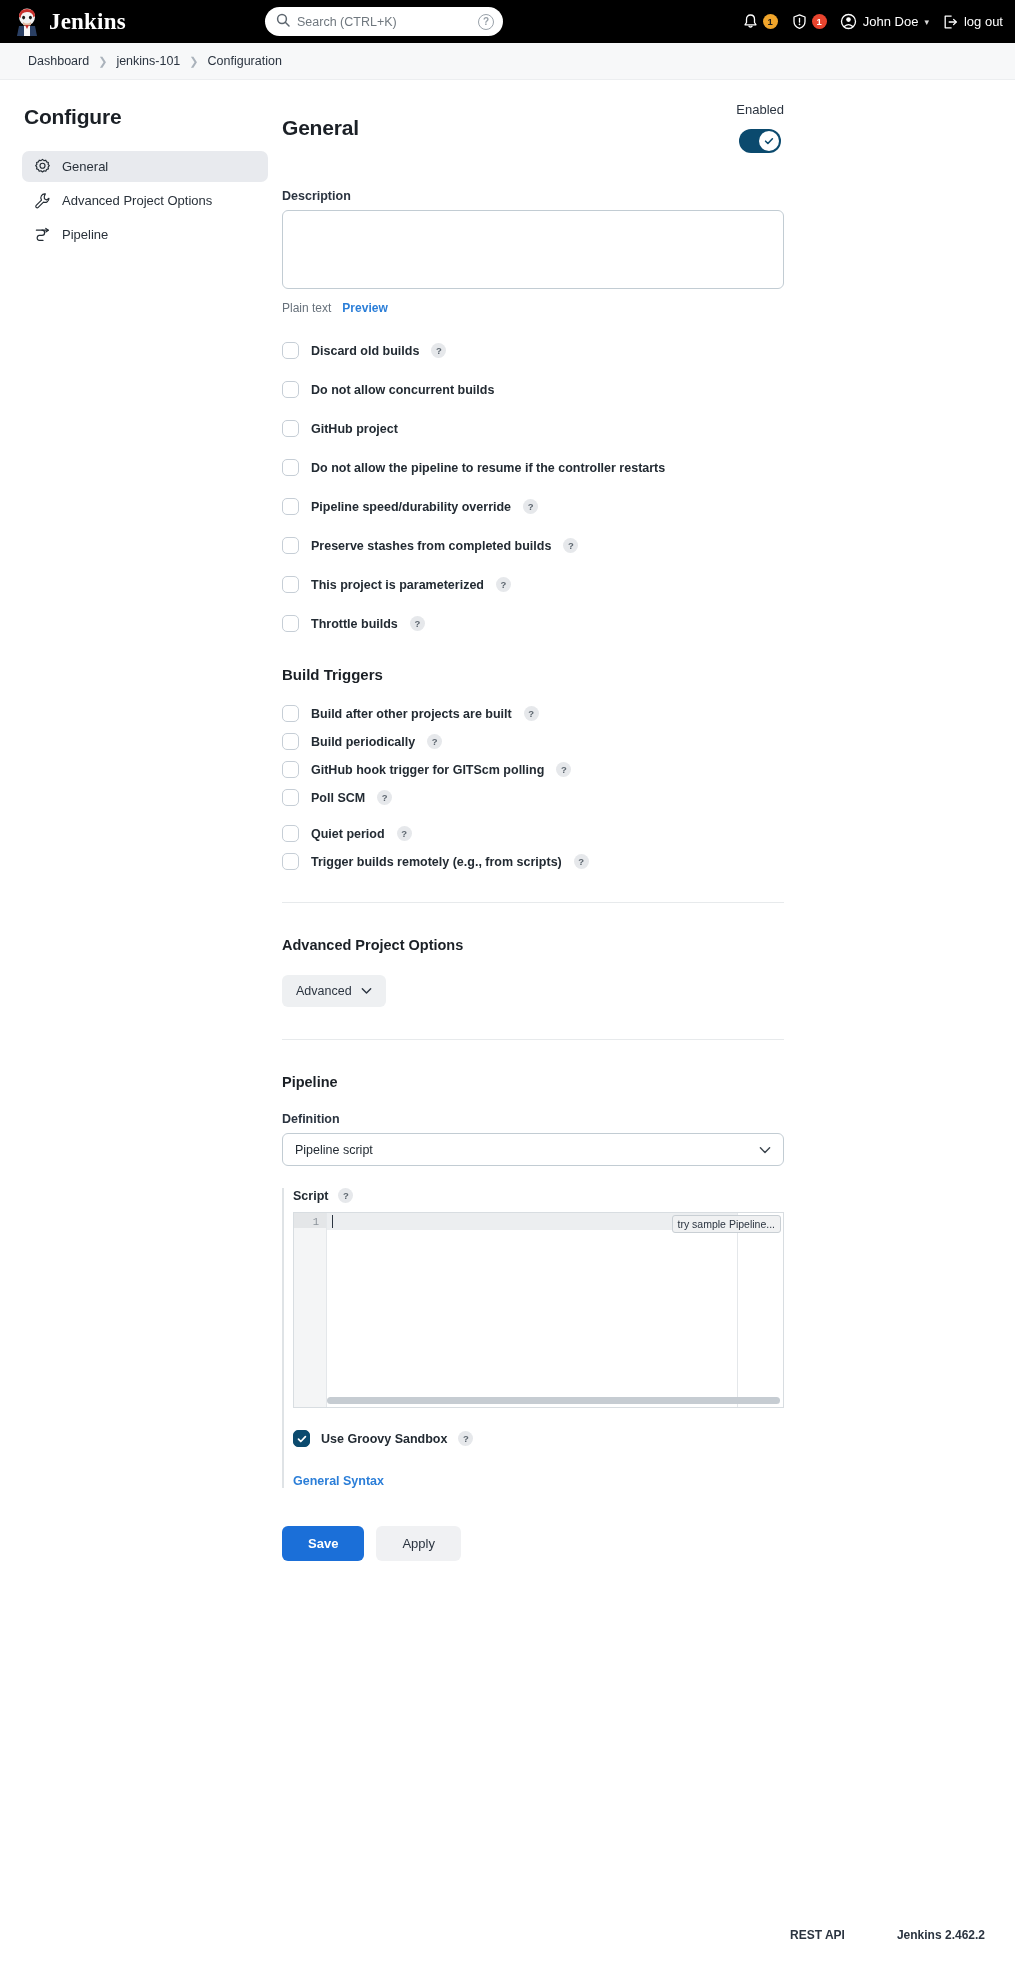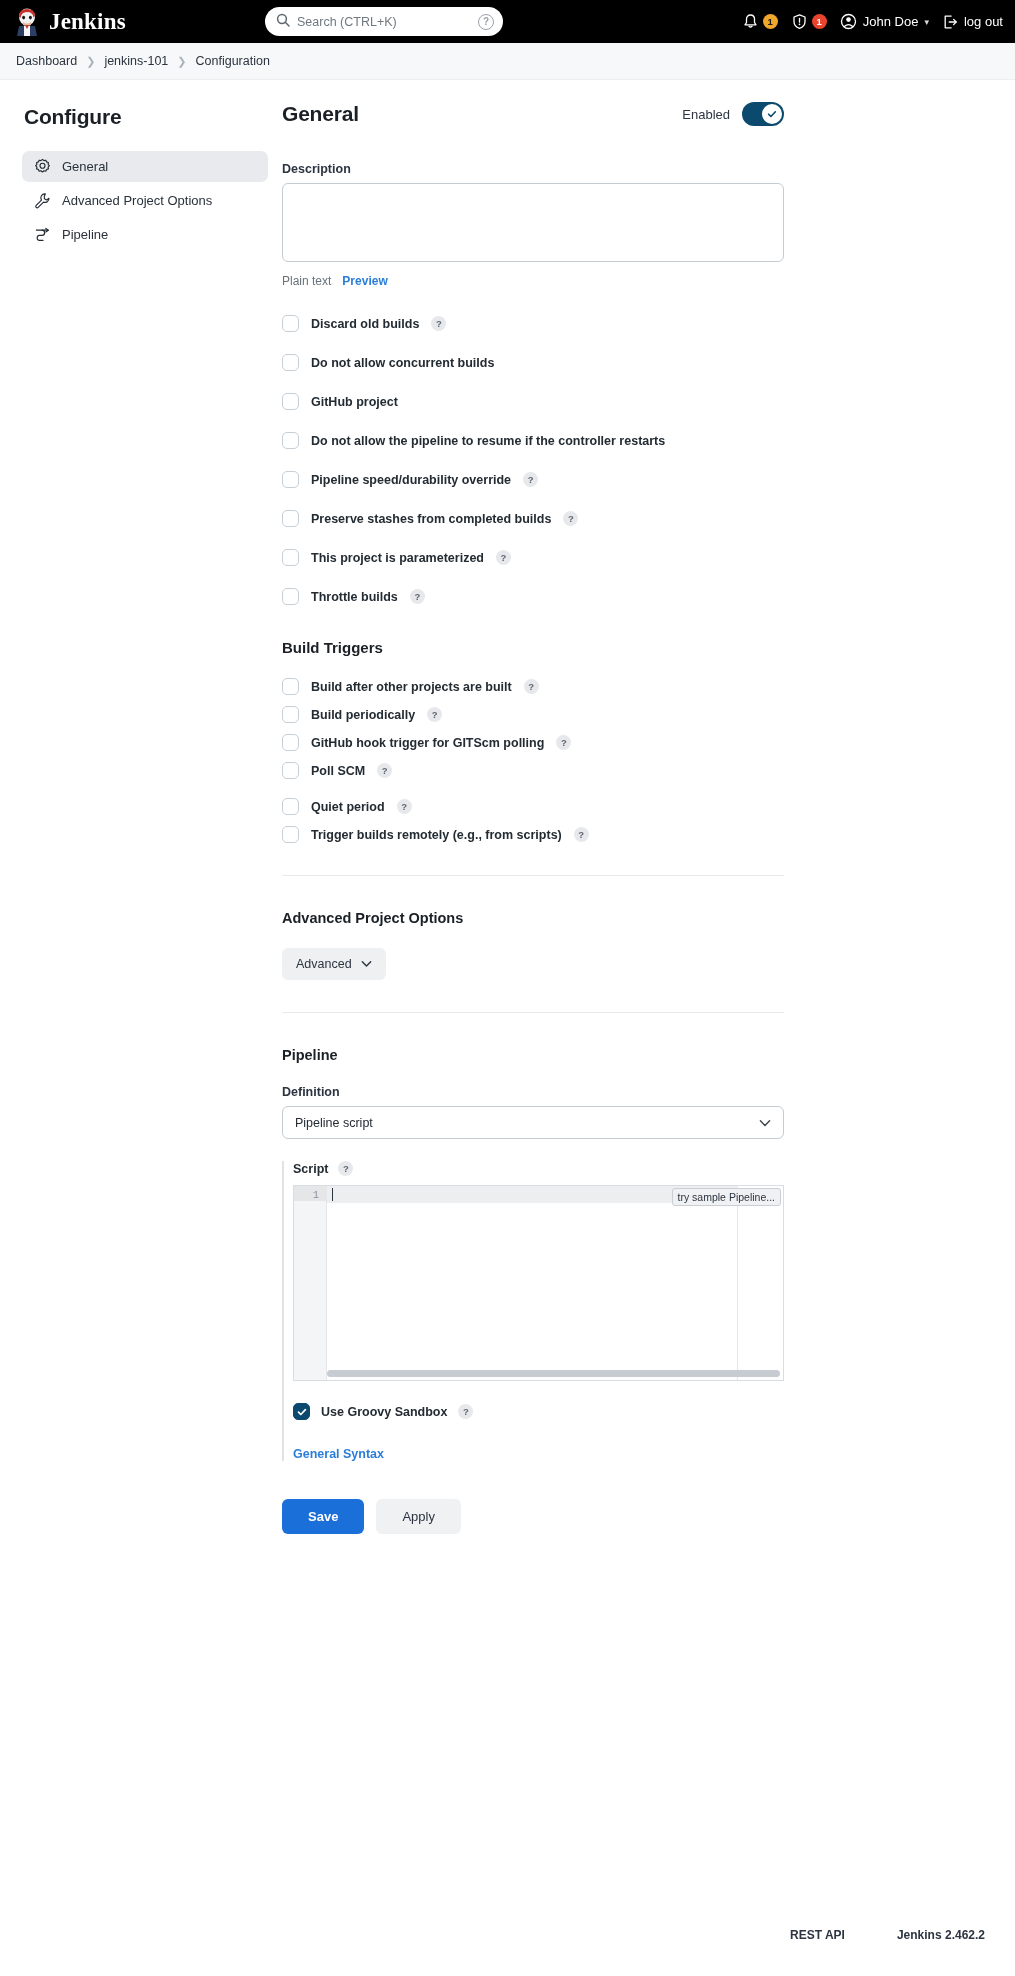--- a/index.html
+++ b/index.html
@@ -96,21 +96,21 @@
   }
   .chev-sm { font-size: 9px; opacity: .85; }
 
   
   .breadcrumbs {
     height: 37px;
     background: #f7f8f9;
     border-bottom: 1px solid #eceef0;
     display: flex;
     align-items: center;
-    padding: 0 16px;
+    padding: 0 28px;
     gap: 9px;
     font-size: 12.5px;
     color: #2b3440;
   }
   .crumb { color: #2b3440; }
   .crumb-sep { color: #aab2bb; font-size: 11px; }
 
   
   .page { display: flex; padding: 22px 0 0 0; }
 
@@ -143,21 +143,21 @@
     align-items: center;
     justify-content: space-between;
     margin-bottom: 36px;
   }
   .sec-title {
     font-size: 21px;
     font-weight: 700;
     color: #1b2026;
     letter-spacing: -.2px;
   }
-  .enabled-row { display: flex; align-items: center; gap: 12px; }
+  .enabled-row { display: flex; align-items: center; gap: 12px; flex-direction: column; }
   .enabled-label { font-size: 13px; color: #2b3440; }
   .toggle {
     width: 42px; height: 24px;
     background: #0b4a6e;
     border-radius: 13px;
     position: relative;
   }
   .toggle-knob {
     position: absolute;
     right: 2px; top: 2px;

